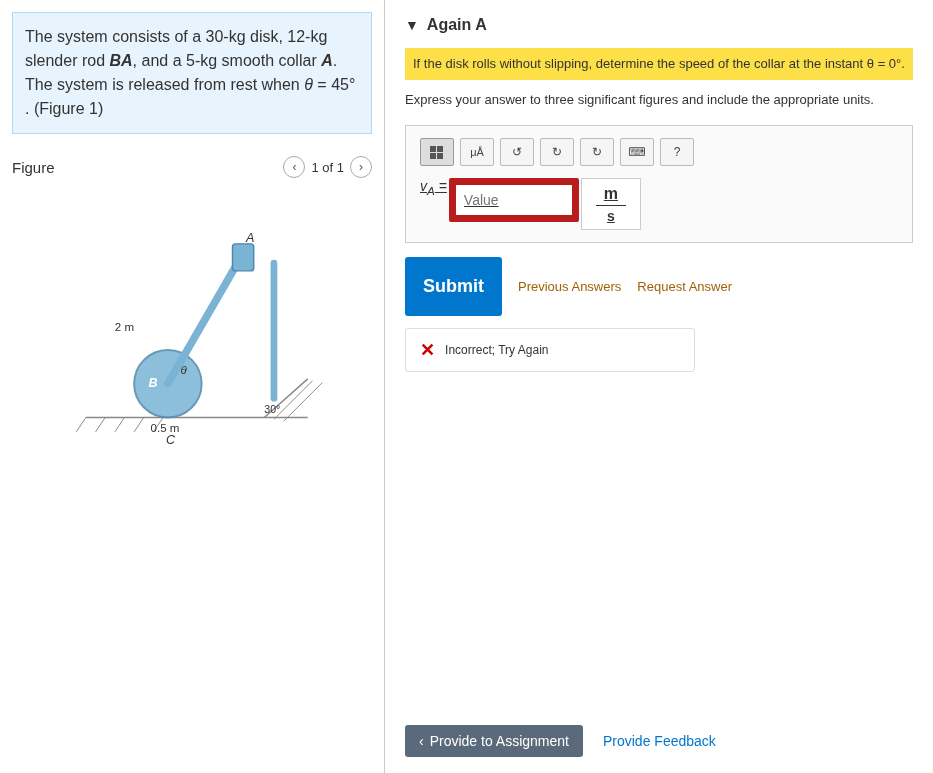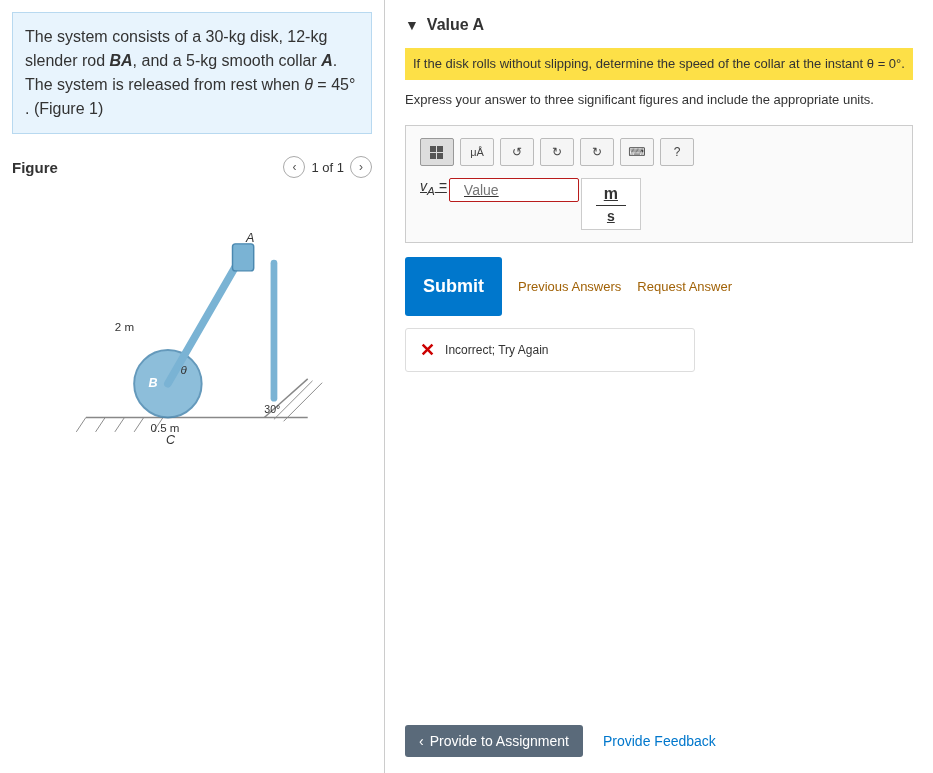--- a/index.html
+++ b/index.html
@@ -40,21 +40,21 @@
     }
 
     .figure-header {
       display: flex;
       align-items: center;
       justify-content: space-between;
       margin-bottom: 8px;
     }
 
     .figure-title {
-      font-weight: bold;
+      font-weight: normal;
       font-size: 15px;
     }
 
     .figure-nav {
       display: flex;
       align-items: center;
       gap: 6px;
       font-size: 13px;
     }
 
@@ -159,24 +159,24 @@
       text-decoration: underline;
     }
 
     .input-label {
       font-size: 14px;
       font-style: italic;
     }
 
     .value-input {
       width: 130px;
-      height: 24px;
-      border: 1px solid #b91c1c;
+      height: 44px;
+      border: 7px solid #b91c1c;
       border-radius: 2px;
-      padding: 4px 14px;
+      padding: 4px 8px;
       font-size: 14px;
       color: #999;
       outline: none;
     }
 
     .units-display {
       display: flex;
       flex-direction: column;
       align-items: center;
       font-size: 16px;
@@ -348,21 +348,21 @@
 
           <text x="113" y="268" font-size="13" font-style="italic" fill="#333" font-family="Arial">C</text>
         </svg>
       </div>
     </div>
   </div>
 
   <div class="right-panel">
     <div class="part-header">
       <span class="part-arrow">▼</span>
-      <span class="part-title">Value A</span>
+      <span class="part-title">Again A</span>
     </div>
 
     <div class="question-highlighted">If the disk rolls without slipping, determine the speed of the collar at the instant θ = 0°.</div>
 
     <div class="question-text">Express your answer to three significant figures and include the appropriate units.</div>
 
     <div class="answer-box">
 
       <div class="toolbar">
 

